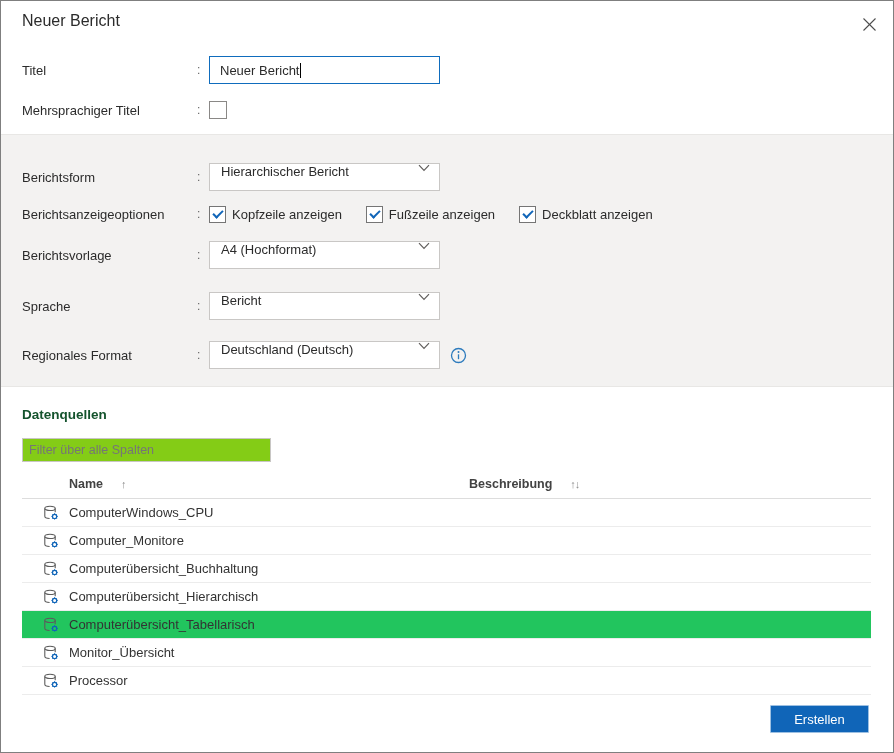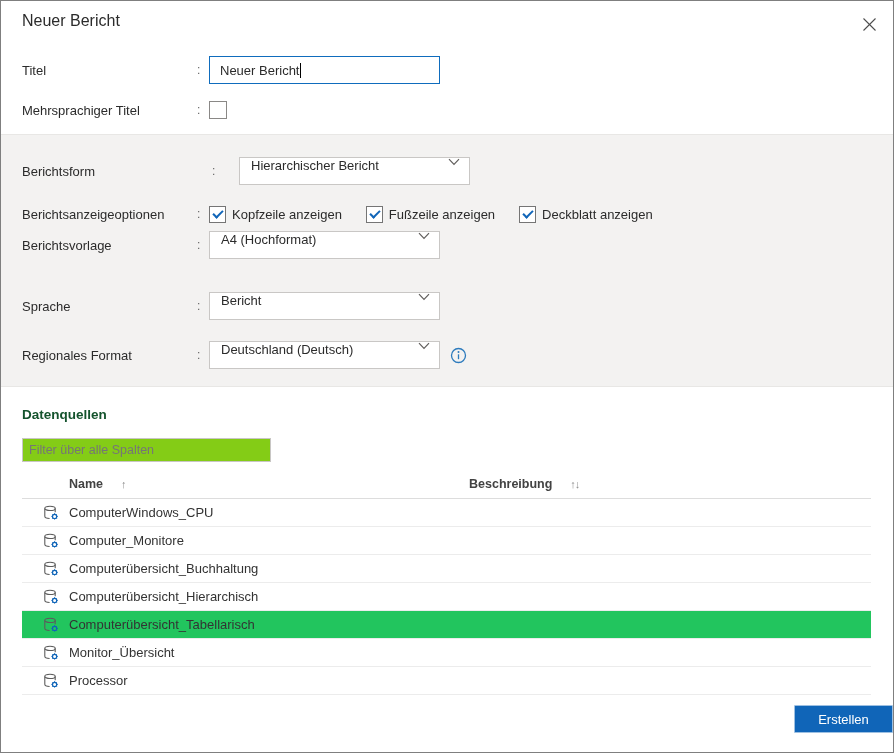--- a/index.html
+++ b/index.html
@@ -48,23 +48,23 @@
     border-left:2px solid #1065b8; border-bottom:2px solid #1065b8;
     transform:rotate(-45deg);
   }
 
   .section-gray {
     position:absolute; left:0; top:133px; width:100%; height:253px;
     background:#f3f2f1; box-sizing:border-box;
     border-top:1px solid #e8e7e5; border-bottom:1px solid #e8e7e5;
   }
   .section-gray .form-row { position:absolute; }
-  .row-berichtsform   { top:22px;  height:28px;gap:15px; }
+  .row-berichtsform   { top:28px;  height:28px; }
   .row-anzeigeopt     { top:68px;  height:22px; }
-  .row-berichtsvorlage{ top:96px; height:28px; }
+  .row-berichtsvorlage{ top:106px; height:28px; }
   .row-sprache        { top:157px; height:28px; }
   .row-regformat      { top:206px; height:28px; }
 
   .dropdown {
     width:231px; height:28px; box-sizing:border-box; background:#fff;
     border:1px solid #c9c7c5; display:flex; align-items:flex-start;
     padding:0 9px 16px 11px; font-size:13px; color:#2b2b2b; cursor:pointer;
   }
   .dropdown .dd-value { flex:1; overflow:hidden; white-space:nowrap; }
 
@@ -99,21 +99,21 @@
   .tr {
     display:flex; align-items:center; height:28px; box-sizing:border-box;
     border-bottom:1px solid #ececec; font-size:13px; color:#333; cursor:pointer;
   }
   .tr.selected { background:#22c55e; }
   .icon-cell { width:47px; padding-left:21px; box-sizing:border-box; flex:none; display:flex; align-items:center; }
   .name-cell { width:400px; overflow:hidden; white-space:nowrap; }
   .desc-cell { flex:1; }
 
   .create-btn {
-    position:absolute; left:793px; top:704px; width:99px; height:28px;
+    position:absolute; left:769px; top:704px; width:99px; height:28px;
     background:#1065b8; color:#fff; font-family:"Liberation Sans", sans-serif;
     font-size:13px; border:1px solid #9dc0e2; cursor:pointer; border-radius:1px;
     display:flex; align-items:center; justify-content:center;
   }
 
   .svg-defs { position:absolute; width:0; height:0; overflow:hidden; }
 </style>
 </head>
 <body>
 

